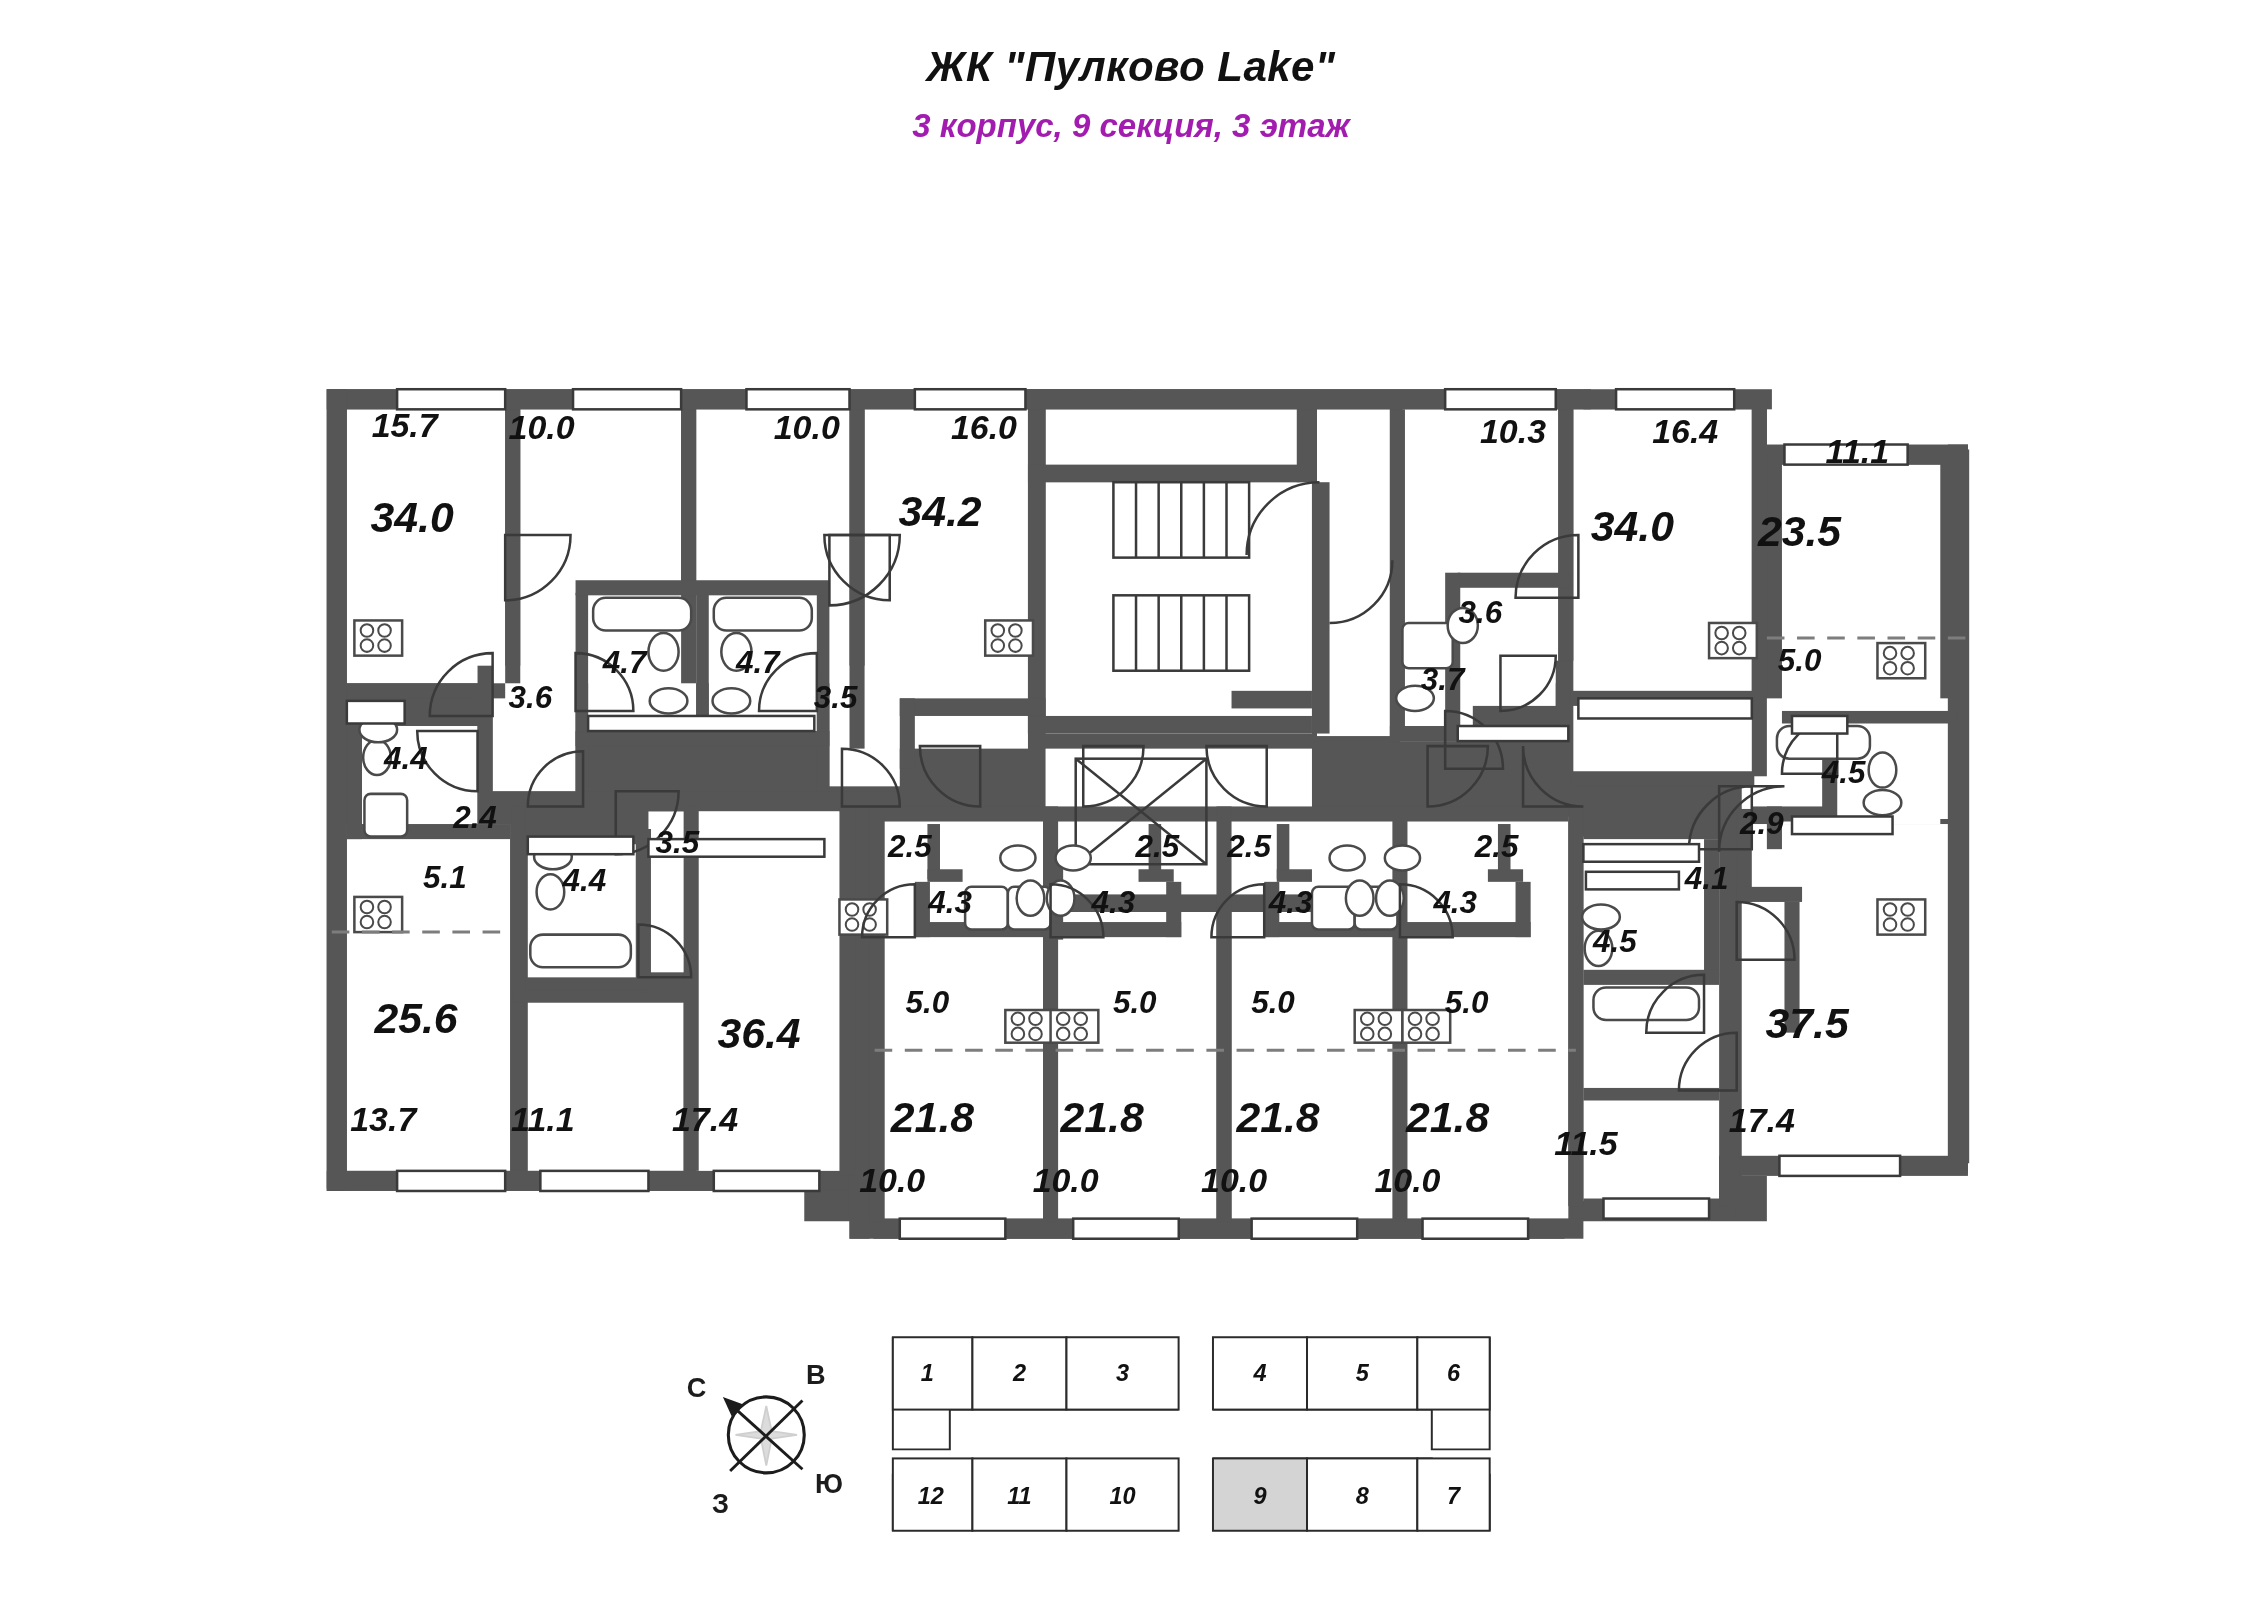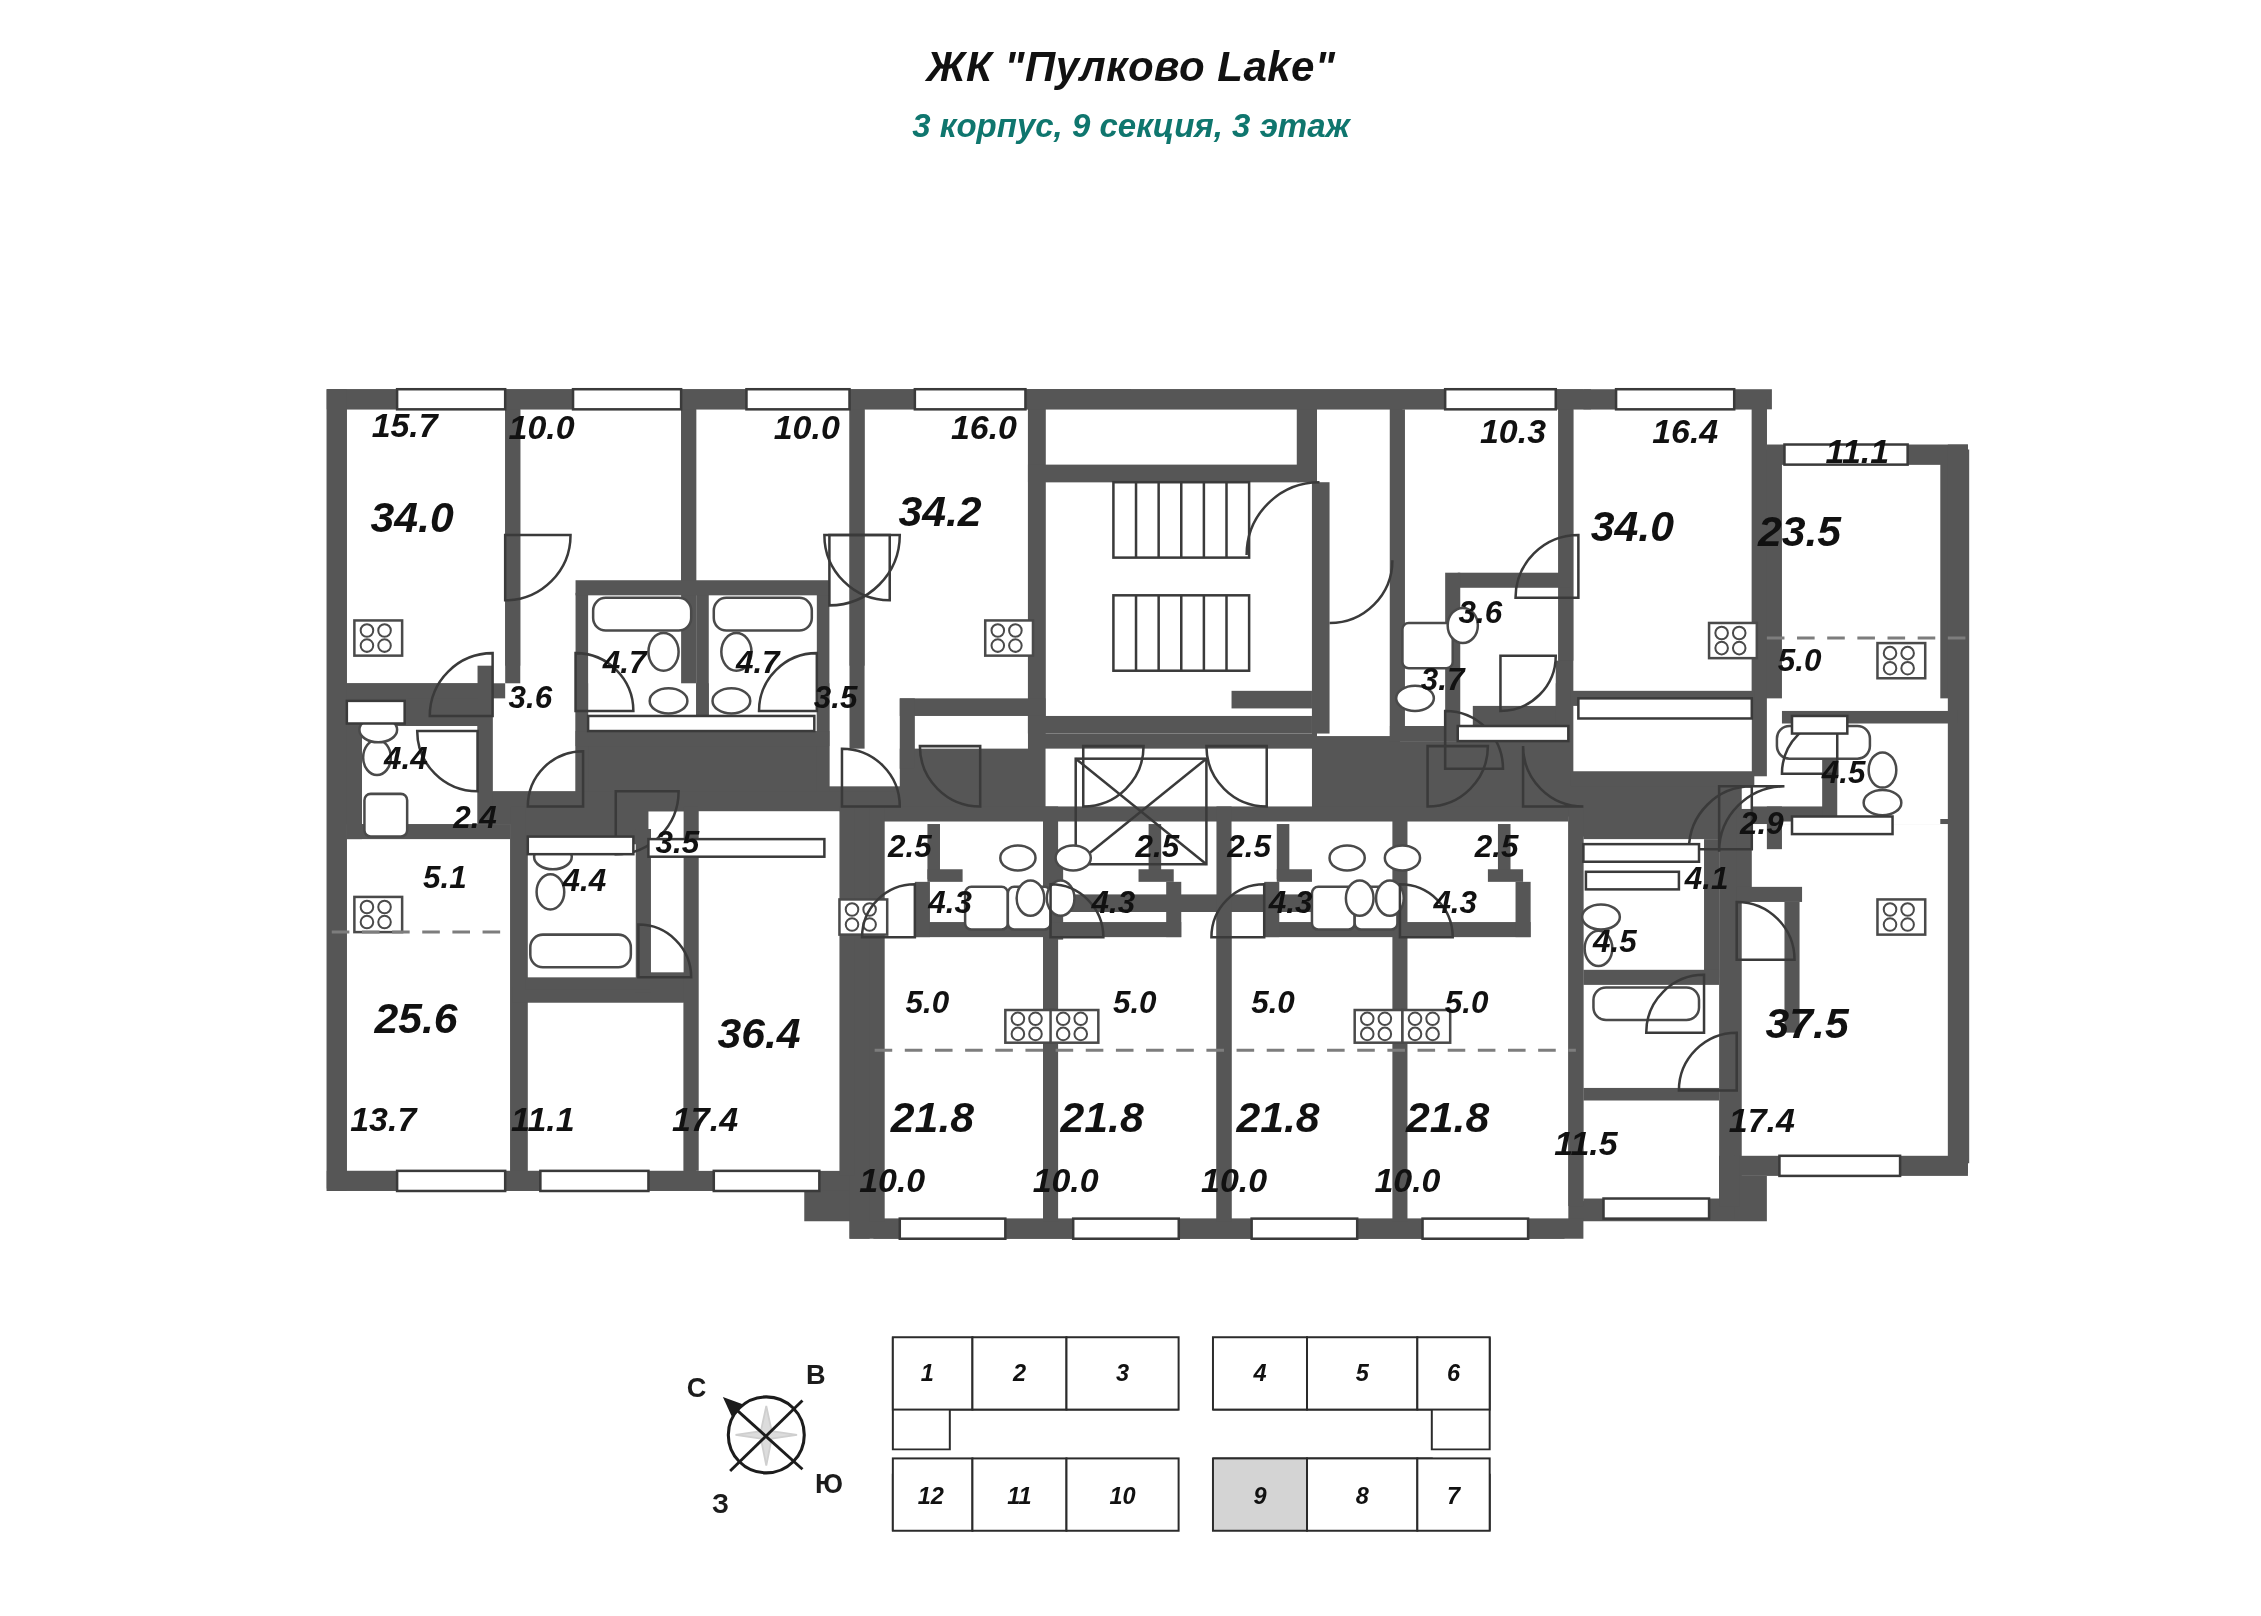--- a/index.html
+++ b/index.html
@@ -1,21 +1,21 @@
 <!DOCTYPE html>
 <html style="font-size:14.5px"><head>
 <meta charset="utf-8">
 <style>
   html,body{margin:0;padding:0;background:#ffffff;}
   body{width:2262px;height:1617px;font-family:"Liberation Sans",sans-serif;overflow:hidden;}
   #stage{position:relative;width:2262px;height:1617px;background:#fff;}
 
   .title-block{position:absolute;left:0;top:43px;width:2262px;text-align:center;}
   .t1{font-family:"Liberation Sans",sans-serif;font-style:italic;font-weight:700;font-size:42px;color:#111;letter-spacing:0.5px;}
-  .t2{font-family:"Liberation Sans",sans-serif;font-style:italic;font-weight:700;font-size:33px;color:#0f766e;margin-top:16.3px;}
+  .t2{font-family:"Liberation Sans",sans-serif;font-style:italic;font-weight:700;font-size:33px;color:#a21caf;margin-top:16.3px;}
 
   svg{display:block;}
   .wall{fill:#565656;}
   .room{fill:#ffffff;}
   .thin{fill:none;stroke:#3a3a3a;stroke-width:2;}
   .thin2{fill:#fff;stroke:#3a3a3a;stroke-width:2;}
   .door{fill:none;stroke:#3a3a3a;stroke-width:2;}
   .dash{fill:none;stroke:#7d7d7d;stroke-width:2.4;stroke-dasharray:14 10;}
   .fix{fill:#fff;stroke:#4a4a4a;stroke-width:2;}
   .lbl{font-family:"Liberation Sans",sans-serif;font-style:italic;fill:#111;}

